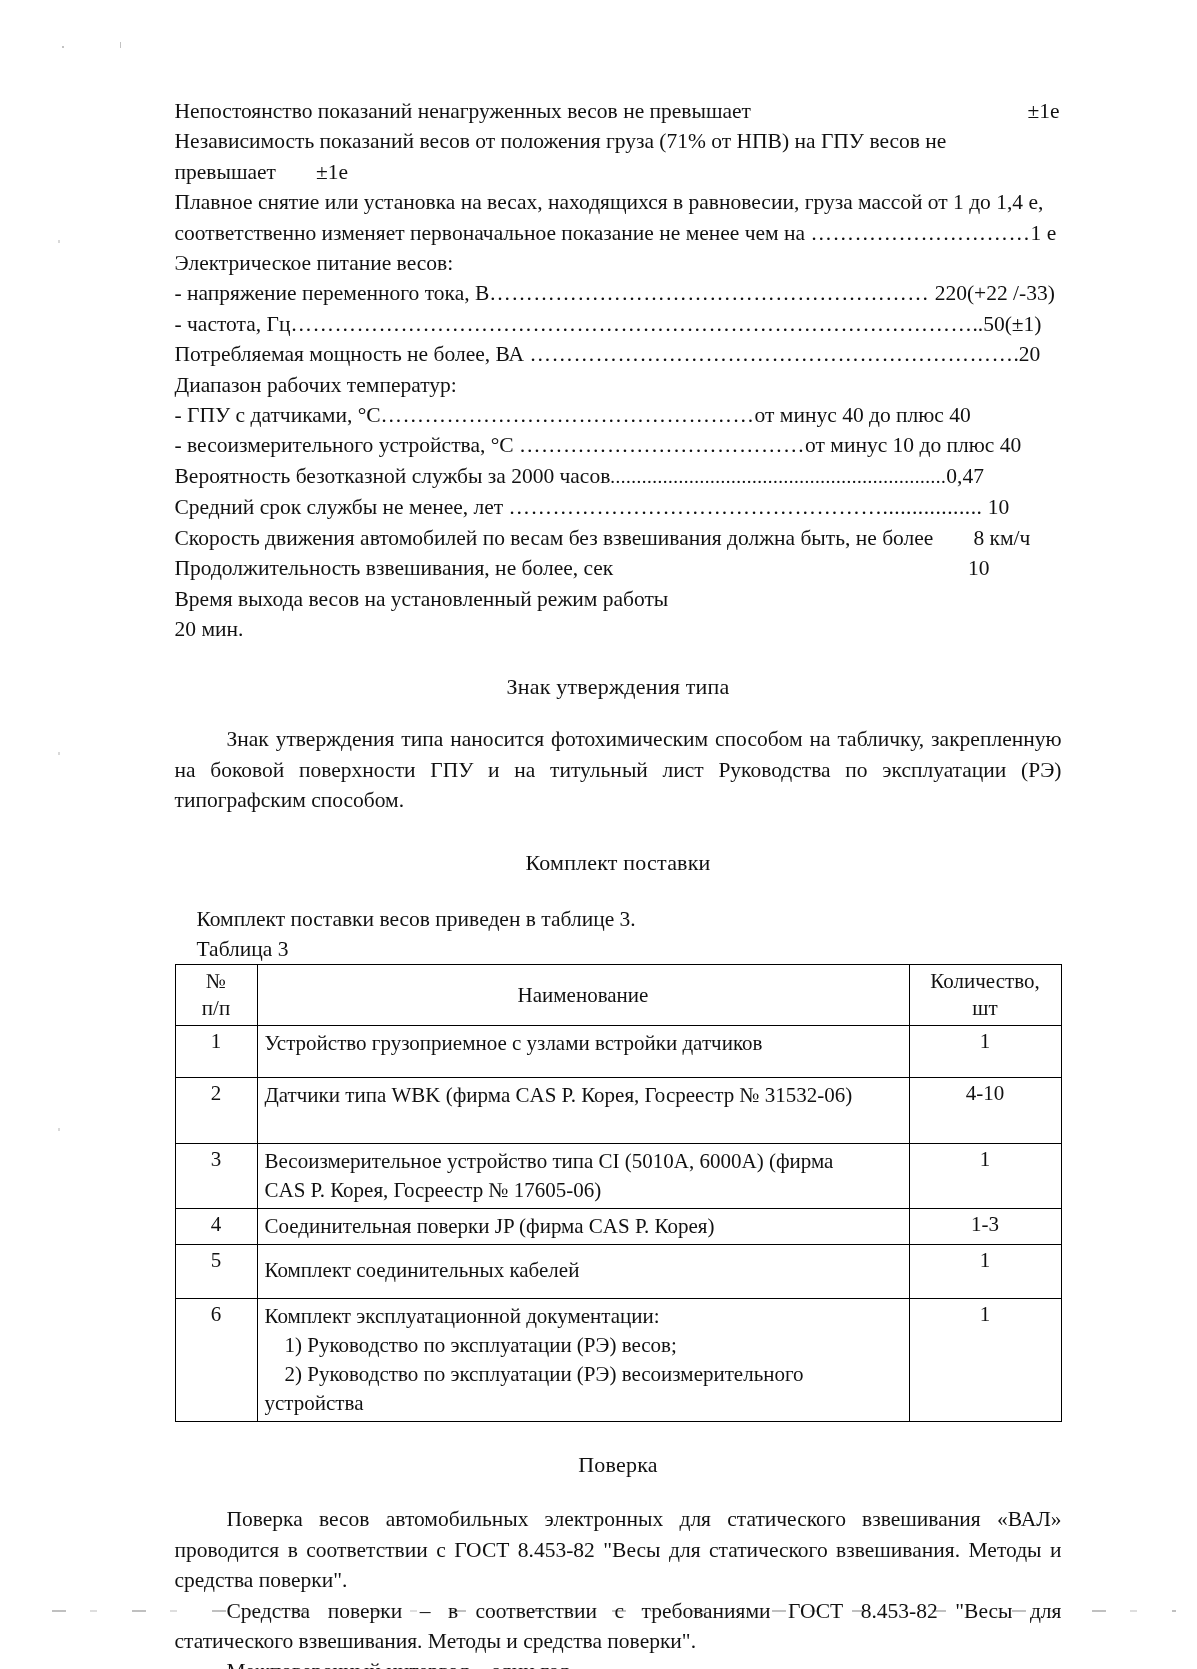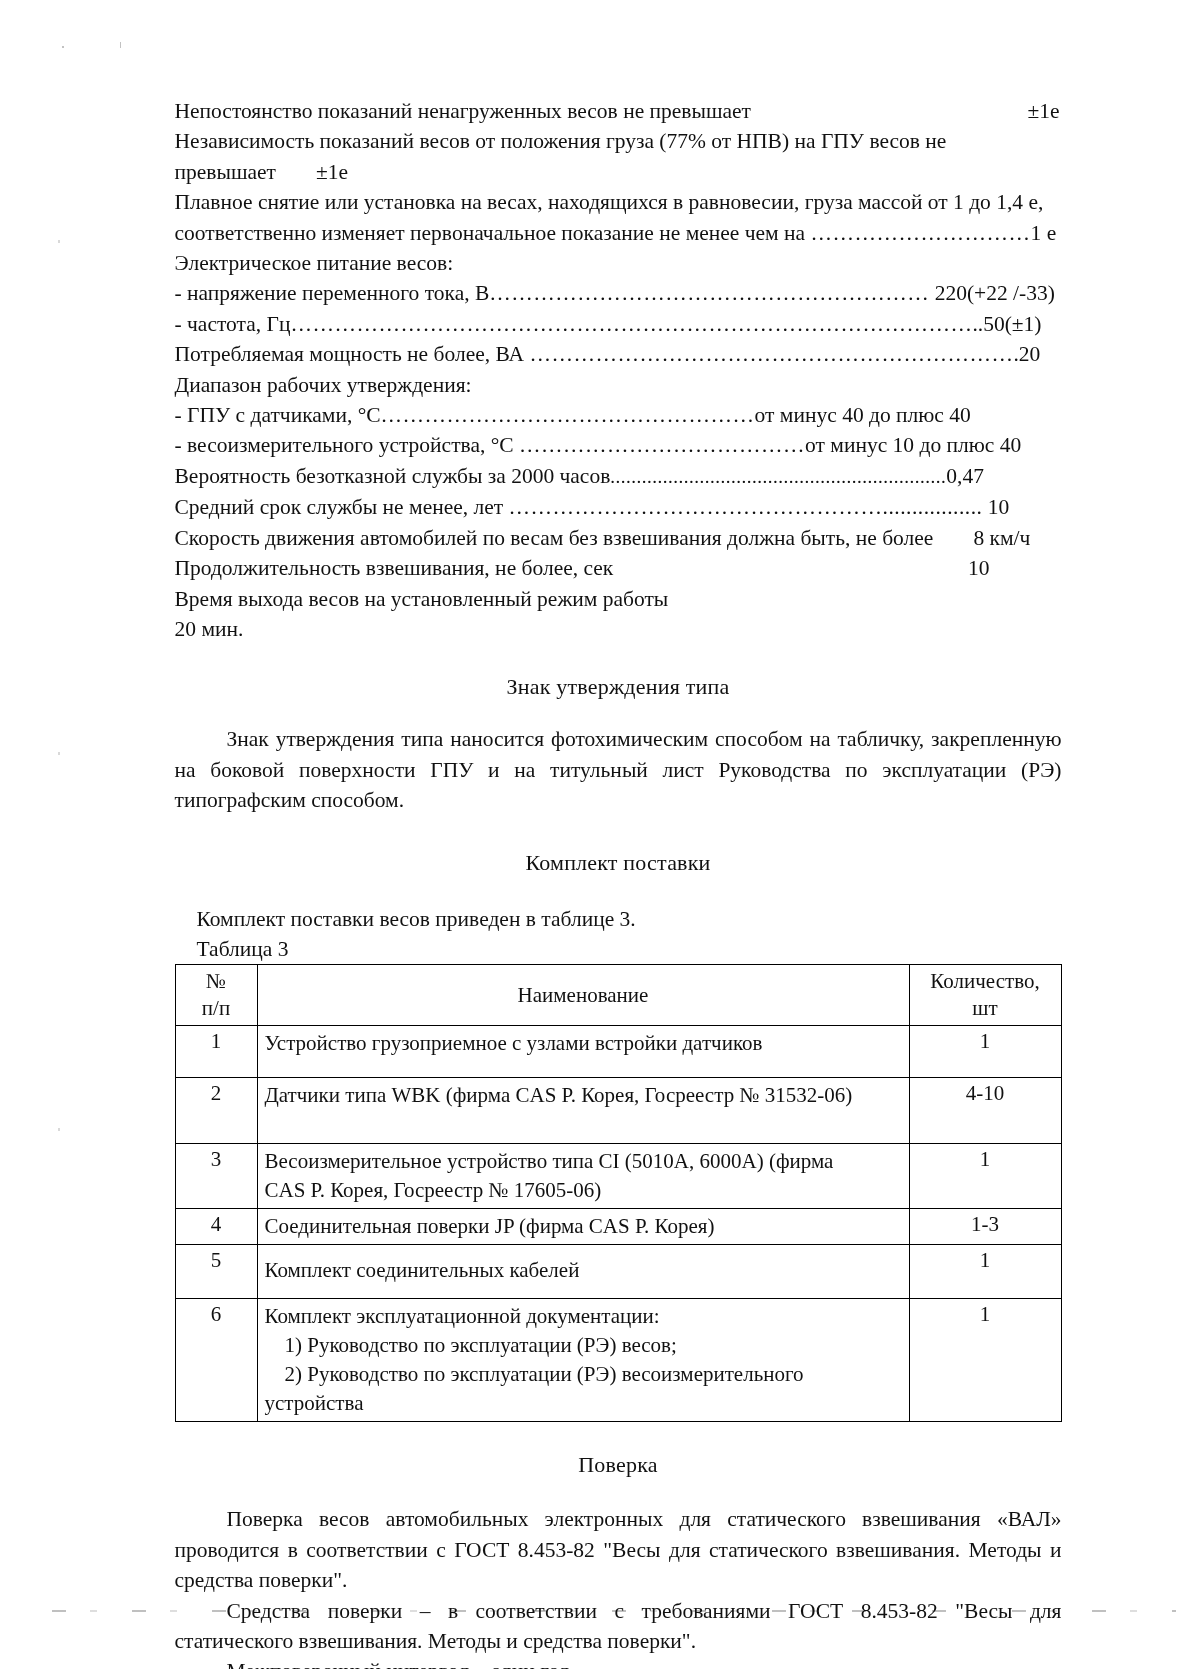--- a/index.html
+++ b/index.html
@@ -164,21 +164,21 @@
   <div class="content">
 
     <div class="spec-list">
 
       <div class="spec-line spec-row">
         <span class="lead">Непостоянство показаний ненагруженных весов не превышает</span>
         <span class="rv" style="margin-right:2px;">±1e</span>
       </div>
 
       <div class="spec-line">
-        <span class="lead">Независимость показаний весов от положения груза (77% от НПВ) на ГПУ весов  не</span>
+        <span class="lead">Независимость показаний весов от положения груза (71% от НПВ) на ГПУ весов  не</span>
       </div>
 
       <div class="spec-line">
         <span class="lead">превышает</span><span class="indent-pad"></span><span>±1e</span>
       </div>
 
       <div class="spec-line">
         <span class="lead">Плавное снятие или установка на весах, находящихся в равновесии, груза массой от 1 до 1,4 е,</span>
       </div>
 
@@ -196,21 +196,21 @@
 
       <div class="spec-line">
         <span class="lead">- частота, Гц</span><span class="dots">…………………………………………………………………………………</span><span class="val">..50(±1)</span>
       </div>
 
       <div class="spec-line">
         <span class="lead">Потребляемая мощность не более, ВА </span><span class="dots">…………………………………………………………</span><span class="val">.20</span>
       </div>
 
       <div class="spec-line">
-        <span class="lead">Диапазон рабочих утверждения:</span>
+        <span class="lead">Диапазон рабочих температур:</span>
       </div>
 
       <div class="spec-line">
         <span class="lead">- ГПУ с датчиками, °С</span><span class="dots">……………………………………………</span><span class="val">от минус 40 до плюс 40</span>
       </div>
 
       <div class="spec-line">
         <span class="lead">- весоизмерительного устройства, °С  </span><span class="dots">…………………………………</span><span class="val">от минус 10 до плюс 40</span>
       </div>
 

